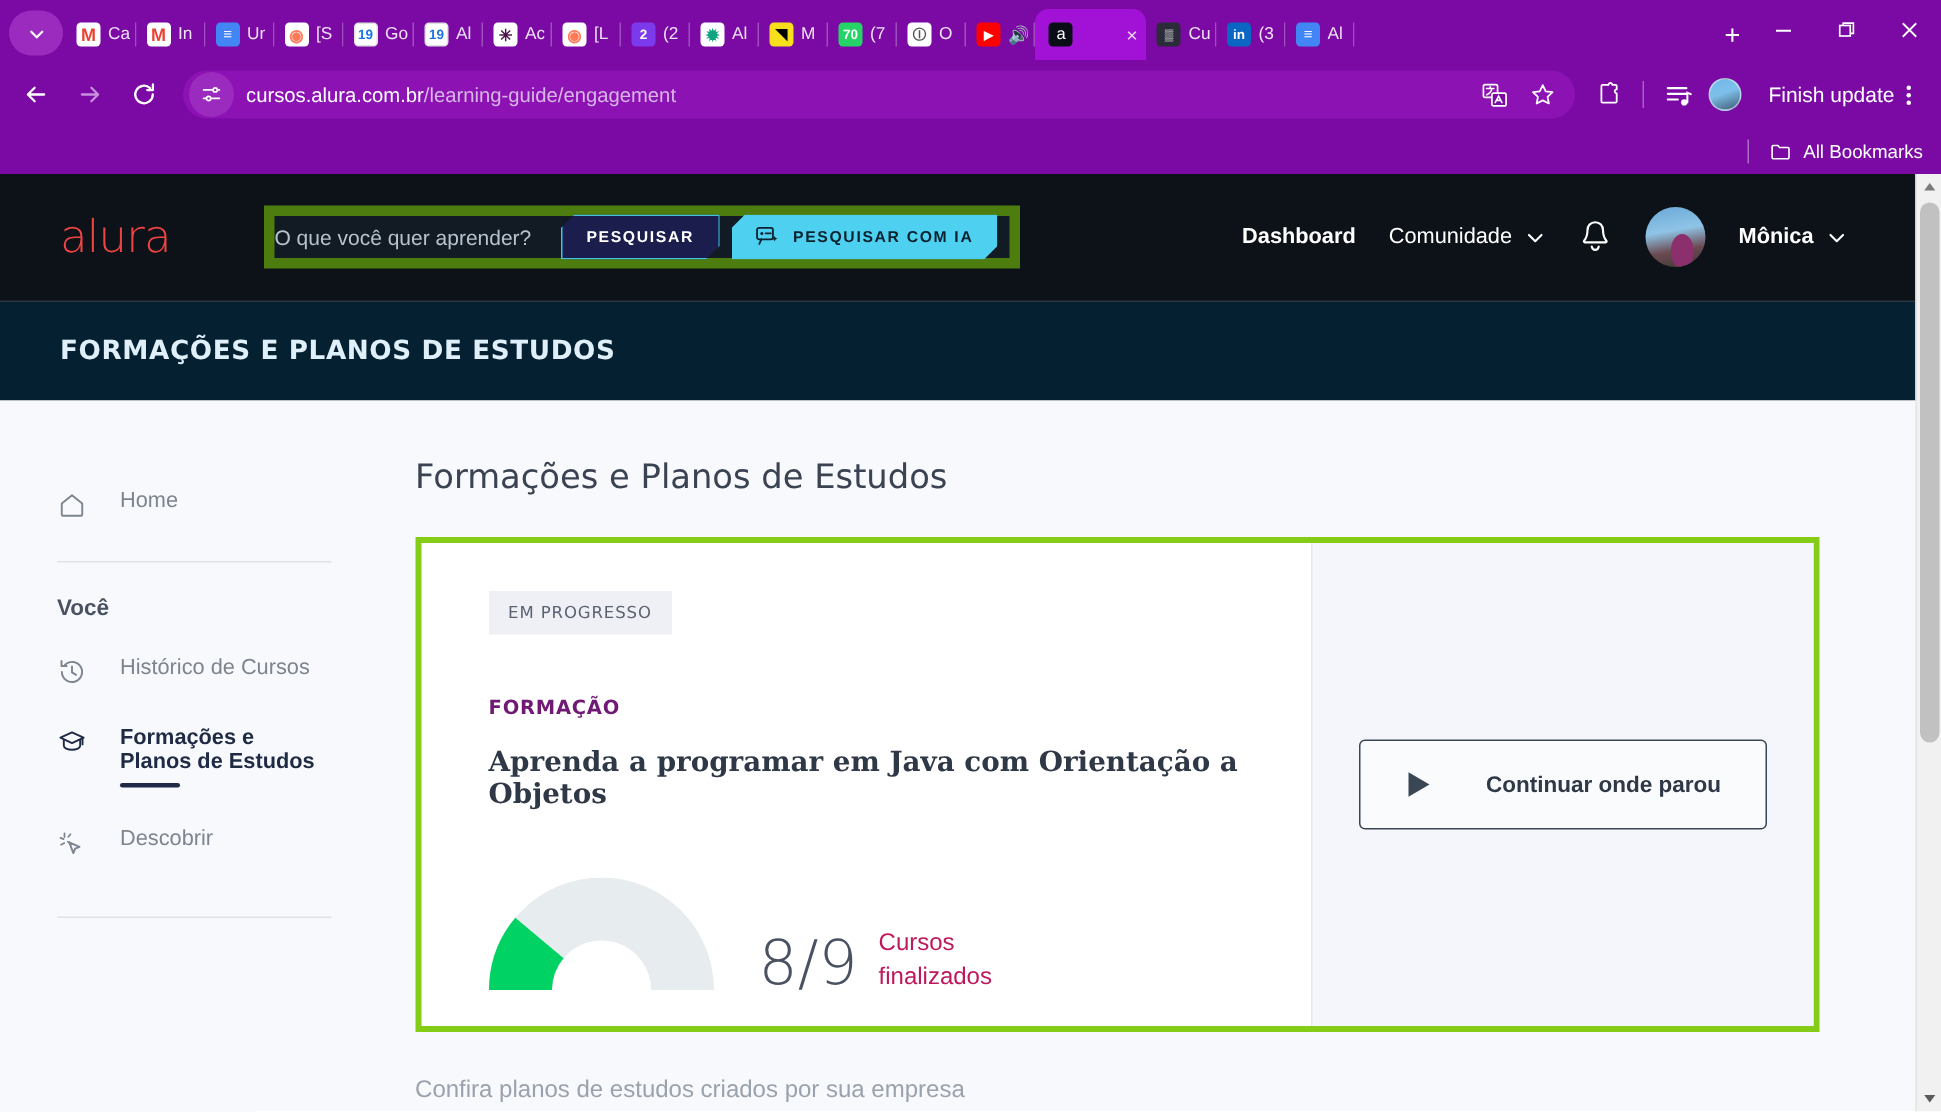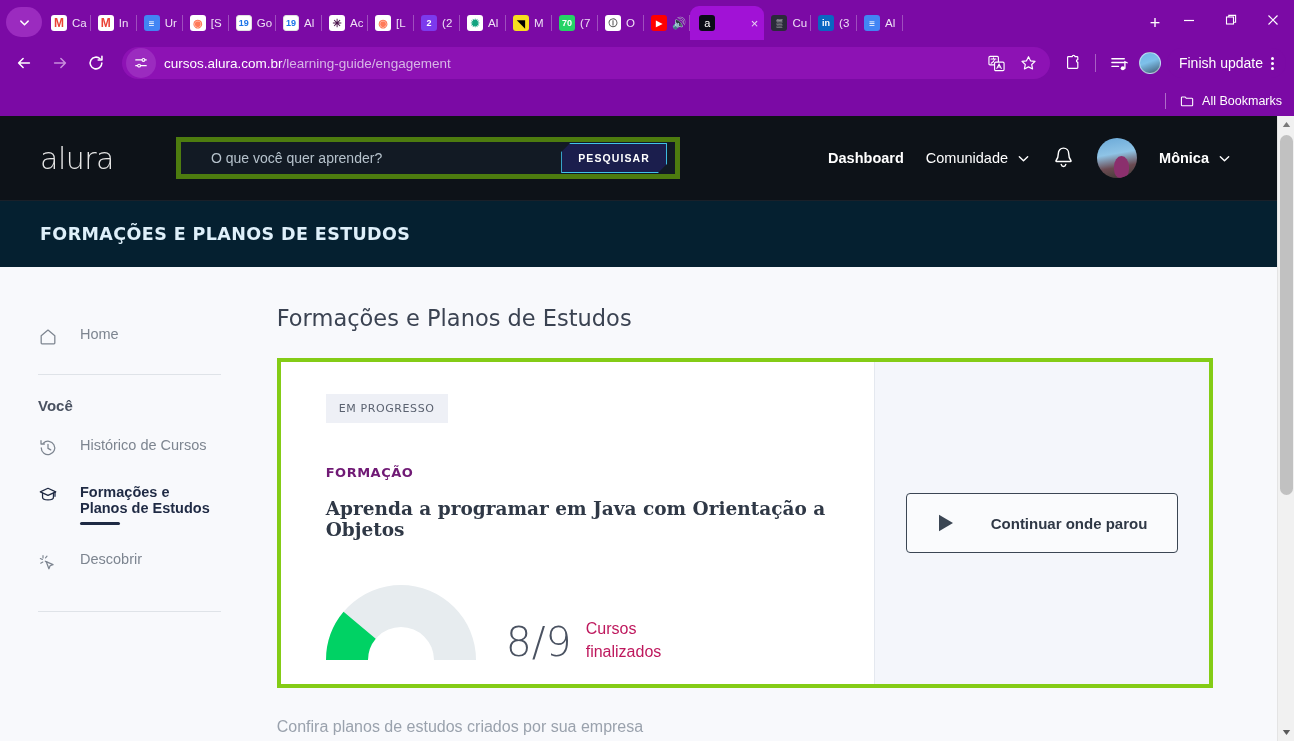--- a/index.html
+++ b/index.html
@@ -99,24 +99,24 @@
                  justify-content: flex-end; padding-right: 12px; }
   .bm-sep { width: 1px; height: 16px; background: rgba(255,255,255,0.4); margin-right: 14px; }
   .bm-item { display: flex; align-items: center; color: #fff; font-size: 12.5px; gap: 7px; }
 
   
   .page { position: absolute; left: 0; top: 116px; width: 1294px; height: 625px; overflow: hidden; background: #fff; }
   .page-inner { width: 1277px; }
 
   .site-header { height: 85px; background: #0d1218; display: flex; align-items: center; padding: 0 0 0 40px;
                  border-bottom: 1px solid #1a2029;}
-  .logo { font-size: 30px; color: #e5e5e5; letter-spacing: -0.5px; font-family: "DejaVu Sans", sans-serif; font-weight: 300; }
+  .logo { font-size: 30px; color: #ef4444; letter-spacing: -0.5px; font-family: "DejaVu Sans", sans-serif; font-weight: 300; }
 
   .searchbox { margin-left: 62px; width: 504px; height: 42px; background: #121a24;
-               border: 5px solid #4d7c0f; display: flex; align-items: center; padding-left: 30px; }
+               border: 7px solid #4d7c0f; display: flex; align-items: center; padding-left: 0; }
   .searchbox .ph { font-size: 14px; color: #b6c2cc; flex: 1 1 auto; }
   .btn-pesquisar {
     height: 30px; background: #1b1e4d; color: #fff; font-size: 10.5px; font-weight: bold;
     letter-spacing: 1.1px; display: flex; align-items: center; padding: 0 16px;
     border: 1.5px solid #3fc4e8; margin-right: 8px;
     clip-path: polygon(9px 0, 100% 0, 100% calc(100% - 9px), calc(100% - 9px) 100%, 0 100%, 0 9px);
   }
   .btn-ia {
     height: 30px; background: #4ed0f0; color: #0a2230; font-size: 10.5px; font-weight: bold;
     letter-spacing: 1.1px; display: flex; align-items: center; gap: 8px; padding: 0 16px;
@@ -387,20 +387,30 @@
   <div class="page">
   <div class="page-inner">
 
     <div class="site-header">
       <div class="logo">alura</div>
 
       <div class="searchbox">
         <span class="ph">O que você quer aprender?</span>
         <div class="btn-pesquisar">
           <span>PESQUISAR</span>
+        </div>
+        <div class="btn-ia">
+          <svg width="17" height="14" viewBox="0 0 20 16">
+            <rect x="0.8" y="0.8" width="12.5" height="9" rx="1.6" stroke="#0a2230" stroke-width="1.4" fill="none"></rect>
+            <circle cx="4.6" cy="5.2" r="1.2" fill="#0a2230"></circle>
+            <path d="M7.5 5.2h4.2" stroke="#0a2230" stroke-width="1.3" stroke-linecap="round"></path>
+            <path d="M4.2 9.8L2.6 13.4" stroke="#0a2230" stroke-width="1.4" stroke-linecap="round"></path>
+            <path d="M14.5 11.5l.9 2 2 .9-2 .9-.9 2-.9-2-2-.9 2-.9z" fill="#0a2230" transform="scale(0.75) translate(5,-2)"></path>
+          </svg>
+          <span>PESQUISAR COM IA</span>
         </div>
       </div>
 
       <div class="nav-right">
         <span class="nav-link bold">Dashboard</span>
         <div class="nav-drop">
           <span class="nav-link">Comunidade</span>
           <svg width="13" height="13" viewBox="0 0 14 14">
             <path d="M2.5 5 L7 9.5 L11.5 5" stroke="#fff" stroke-width="1.5" fill="none" stroke-linecap="round" stroke-linejoin="round"></path>
           </svg>

